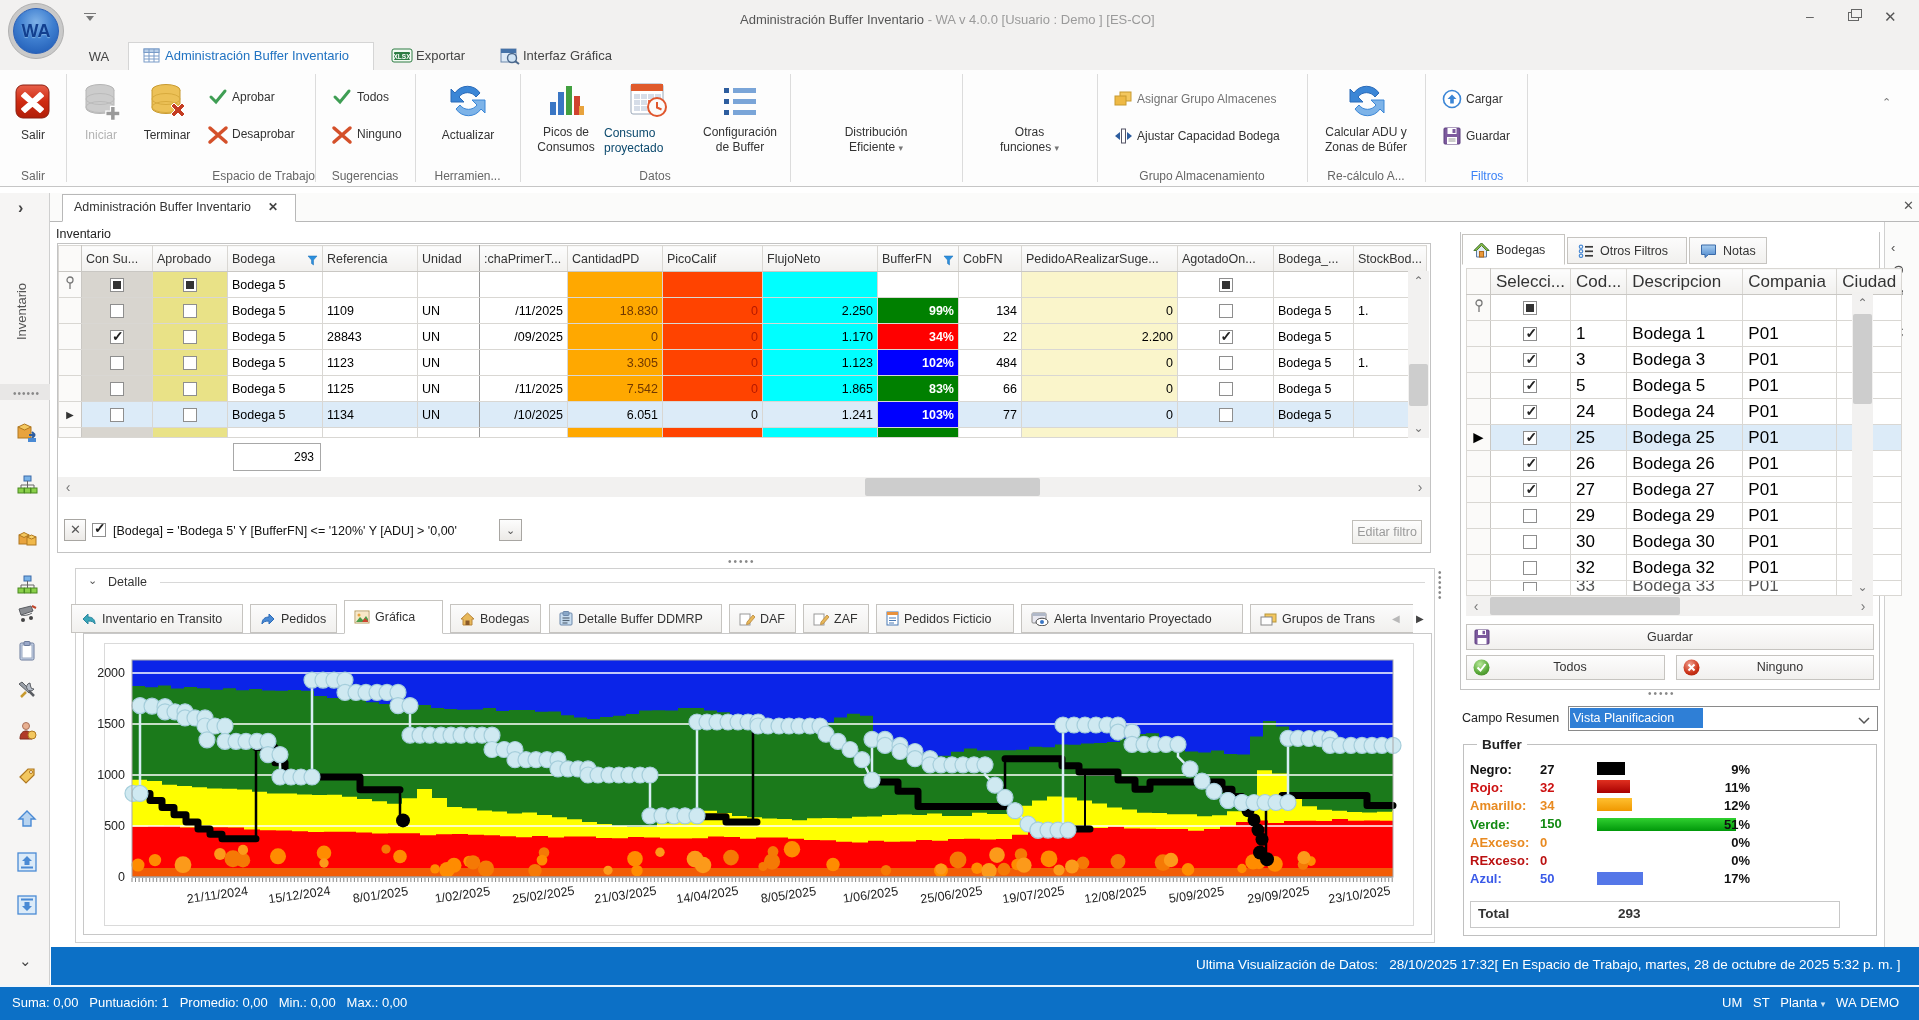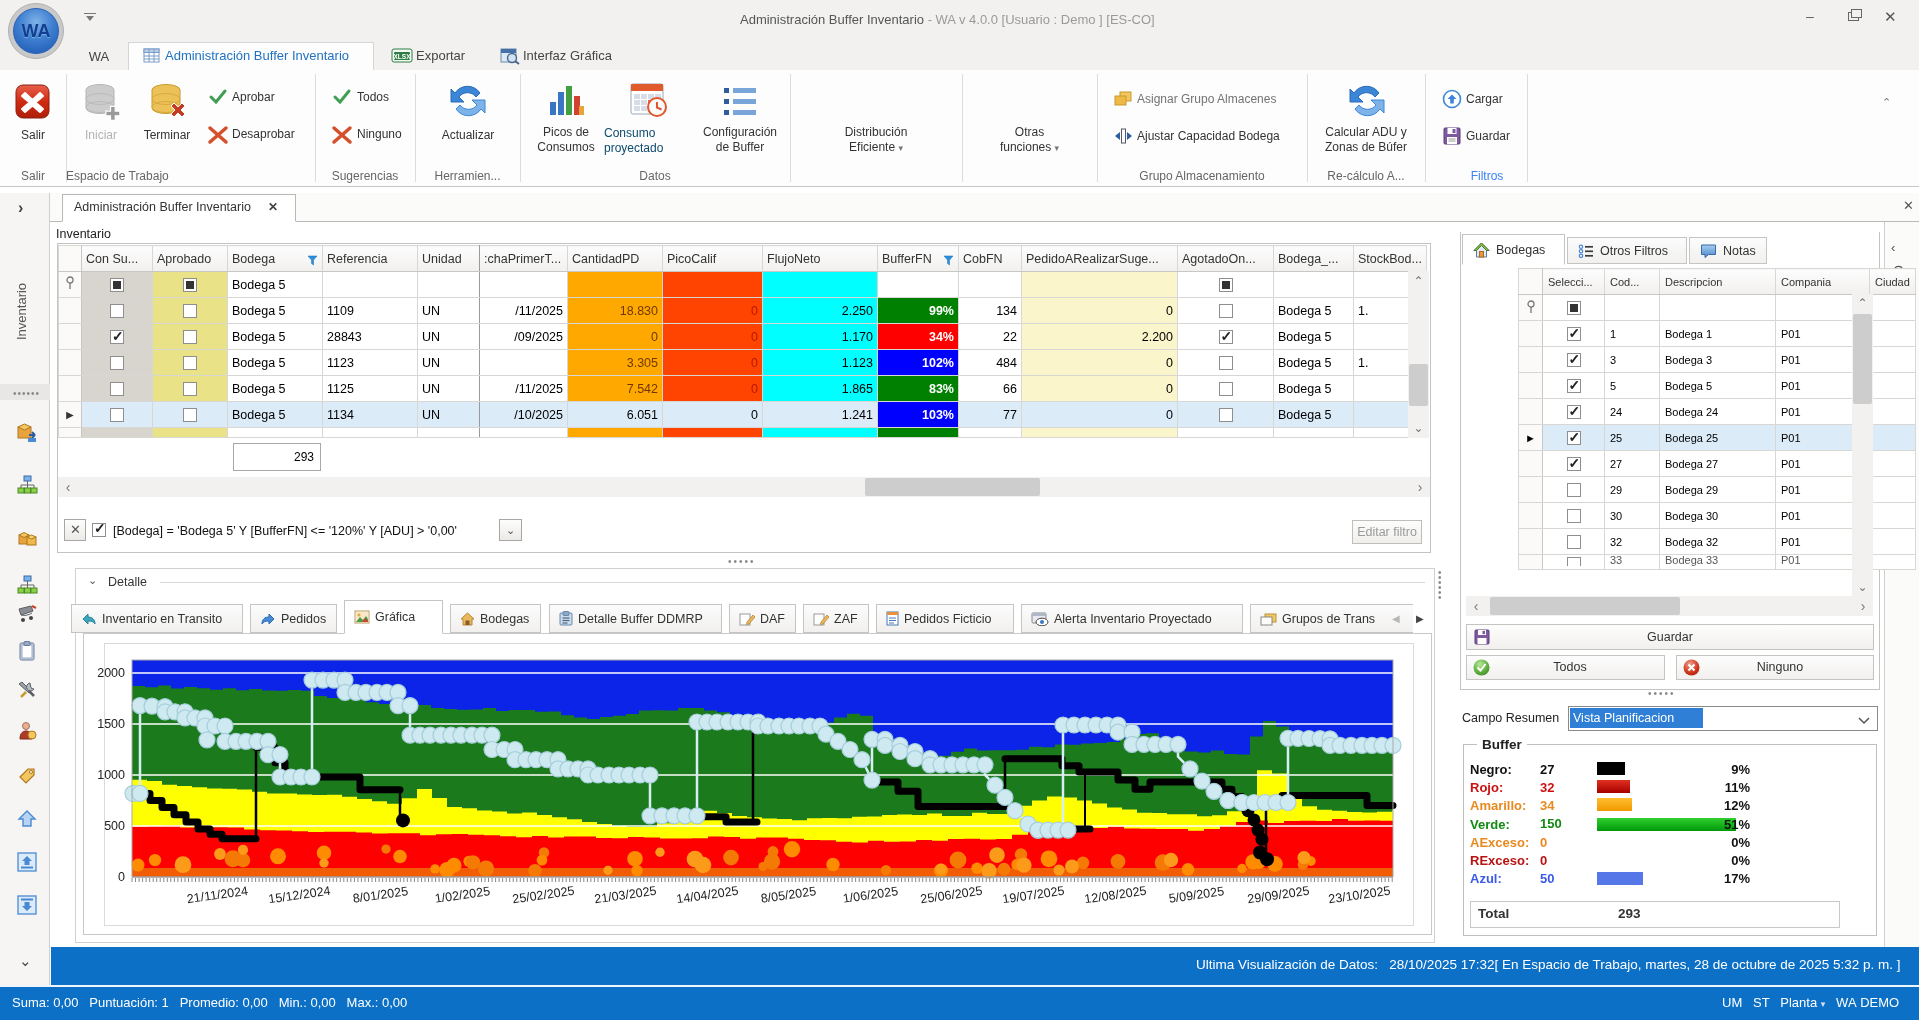--- a/index.html
+++ b/index.html
@@ -63,21 +63,21 @@
 <div class="abs" style="left:415px;top:74px;width:1px;height:108px;background:#dcdcdc"></div>
 <div class="abs" style="left:520px;top:74px;width:1px;height:108px;background:#dcdcdc"></div>
 <div class="abs" style="left:790px;top:74px;width:1px;height:108px;background:#dcdcdc"></div>
 <div class="abs" style="left:962px;top:74px;width:1px;height:108px;background:#dcdcdc"></div>
 <div class="abs" style="left:1097px;top:74px;width:1px;height:108px;background:#dcdcdc"></div>
 <div class="abs" style="left:1307px;top:74px;width:1px;height:108px;background:#dcdcdc"></div>
 <div class="abs" style="left:1425px;top:74px;width:1px;height:108px;background:#dcdcdc"></div>
 <div class="abs" style="left:1527px;top:74px;width:1px;height:108px;background:#dcdcdc"></div>
 
 <div class="abs" style="left:0px;top:169px;width:66px;text-align:center;color:#666">Salir</div>
-<div class="abs" style="left:66px;top:169px;width:249px;text-align:left;color:#666">Espacio de Trabajo</div>
+<div class="abs" style="left:66px;top:169px;width:249px;text-align:right;color:#666">Espacio de Trabajo</div>
 <div class="abs" style="left:315px;top:169px;width:100px;text-align:center;color:#666">Sugerencias</div>
 <div class="abs" style="left:415px;top:169px;width:105px;text-align:center;color:#666">Herramien...</div>
 <div class="abs" style="left:520px;top:169px;width:270px;text-align:center;color:#666">Datos</div>
 <div class="abs" style="left:1097px;top:169px;width:210px;text-align:center;color:#666">Grupo Almacenamiento</div>
 <div class="abs" style="left:1307px;top:169px;width:118px;text-align:center;color:#666">Re-cálculo A...</div>
 <div class="abs" style="left:1436px;top:169px;width:102px;text-align:center;color:#3b82f6">Filtros</div>
 
 <div class="abs" style="left:14px;top:84px;width:38px;height:36px">
 <svg width="38" height="36">
       <rect x="2" y="1" width="33" height="33" rx="7" fill="url(#gsalir)" stroke="#8d1f10"></rect>
@@ -1230,21 +1230,21 @@
     <text x="1107" y="256" font-size="12.5" fill="#222" text-anchor="middle" font-family="Liberation Sans" transform="rotate(-8 1107 256)">5/09/2025</text>
     <text x="1189" y="256" font-size="12.5" fill="#222" text-anchor="middle" font-family="Liberation Sans" transform="rotate(-8 1189 256)">29/09/2025</text>
     <text x="1270" y="256" font-size="12.5" fill="#222" text-anchor="middle" font-family="Liberation Sans" transform="rotate(-8 1270 256)">23/10/2025</text>
     <rect x="42" y="17" width="1261" height="217" fill="none" stroke="#aaa" stroke-width="1"></rect>
   </svg>
 
 <style>
 .rtab{position:absolute;top:237px;height:27px;background:linear-gradient(#fcfcfc,#f1f0ee);border:1px solid #c6c4c0;display:flex;align-items:center;padding:0 10px;font-size:12.5px;color:#333;white-space:nowrap}
 .rtab svg{margin-right:6px}
 .rtab.sel{top:234px;height:31px;background:#fff;border-bottom:1px solid #fff;z-index:3}
-#rgrid{position:absolute;left:1518px;top:268px;border-collapse:collapse;table-layout:fixed;font-size:11px;background:#fff}
+#rgrid{position:absolute;left:1466px;top:268px;border-collapse:collapse;table-layout:fixed;font-size:17px;background:#fff}
 #rgrid td,#rgrid th{border:1px solid #d9d7d3;padding:0 5px;height:26px;overflow:hidden;white-space:nowrap;font-weight:normal;text-align:left}
 #rgrid th{background:linear-gradient(#fdfdfd,#f1f0ee);color:#333;border-bottom:1px solid #c9c7c3}
 #rgrid .rh{background:#fbfaf9;border-right:1px solid #c9c7c3;padding:0}
 </style>
 <div class="abs" style="left:1460px;top:232px;width:420px;height:458px;background:#fff;border:1px solid #c3c3c3;border-top:0"></div>
 <div class="rtab sel" style="left:1462px;width:103px"><svg width="17" height="16">
       <path d="M8.5 1 L16 8.5 H13.5 V15 H3.5 V8.5 H1 Z" fill="#dfeaf6" stroke="#5b79a0"></path>
       <path d="M8.5 1 L16 8.5 H13.5 L8.5 3.5 L3.5 8.5 H1 Z" fill="#8cc24a" stroke="#4e7d2a"></path>
       <rect x="6.5" y="9.5" width="4" height="5.5" fill="#e8983a" stroke="#b06a1a"></rect>
     </svg>Bodegas</div>
@@ -1330,20 +1330,28 @@
         <td class="rh" style="background:#fbfaf9;text-align:center">►</td>
         <td class="cbc"><span class="cb chk"></span></td>
         <td>25</td>
         <td>Bodega 25</td>
         <td>P01</td>
         <td></td>
       </tr>
 <tr>
         <td class="rh"></td>
         <td class="cbc"><span class="cb chk"></span></td>
+        <td>26</td>
+        <td>Bodega 26</td>
+        <td>P01</td>
+        <td></td>
+      </tr>
+<tr>
+        <td class="rh"></td>
+        <td class="cbc"><span class="cb chk"></span></td>
         <td>27</td>
         <td>Bodega 27</td>
         <td>P01</td>
         <td></td>
       </tr>
 <tr>
         <td class="rh"></td>
         <td class="cbc"><span class="cb"></span></td>
         <td>29</td>
         <td>Bodega 29</td>

